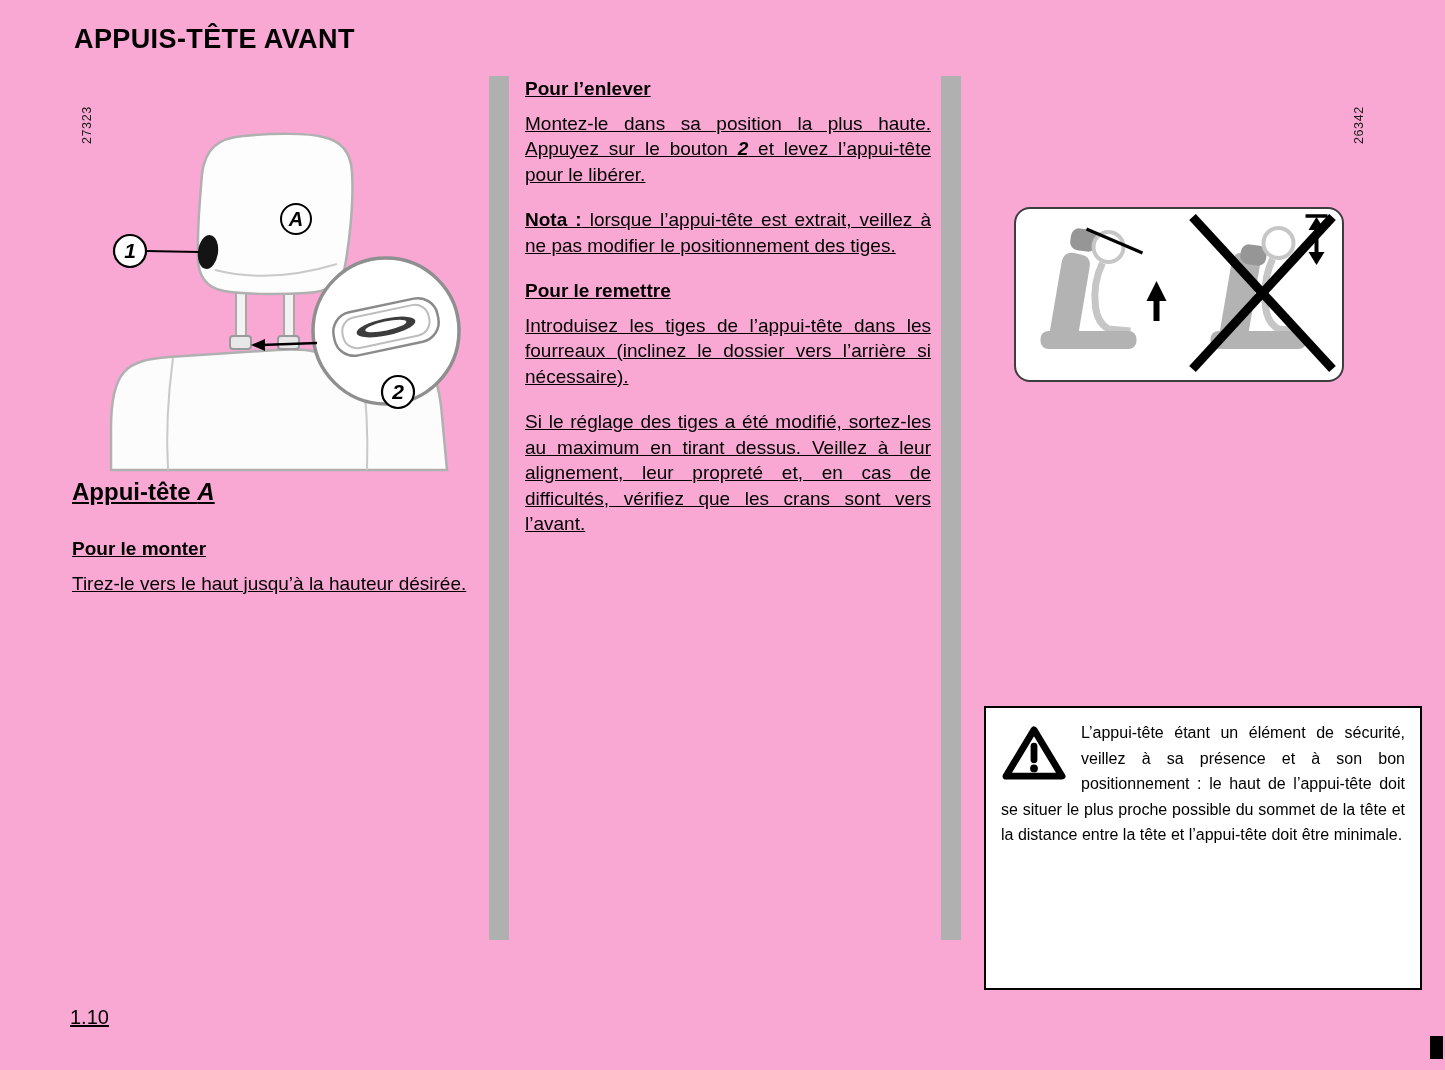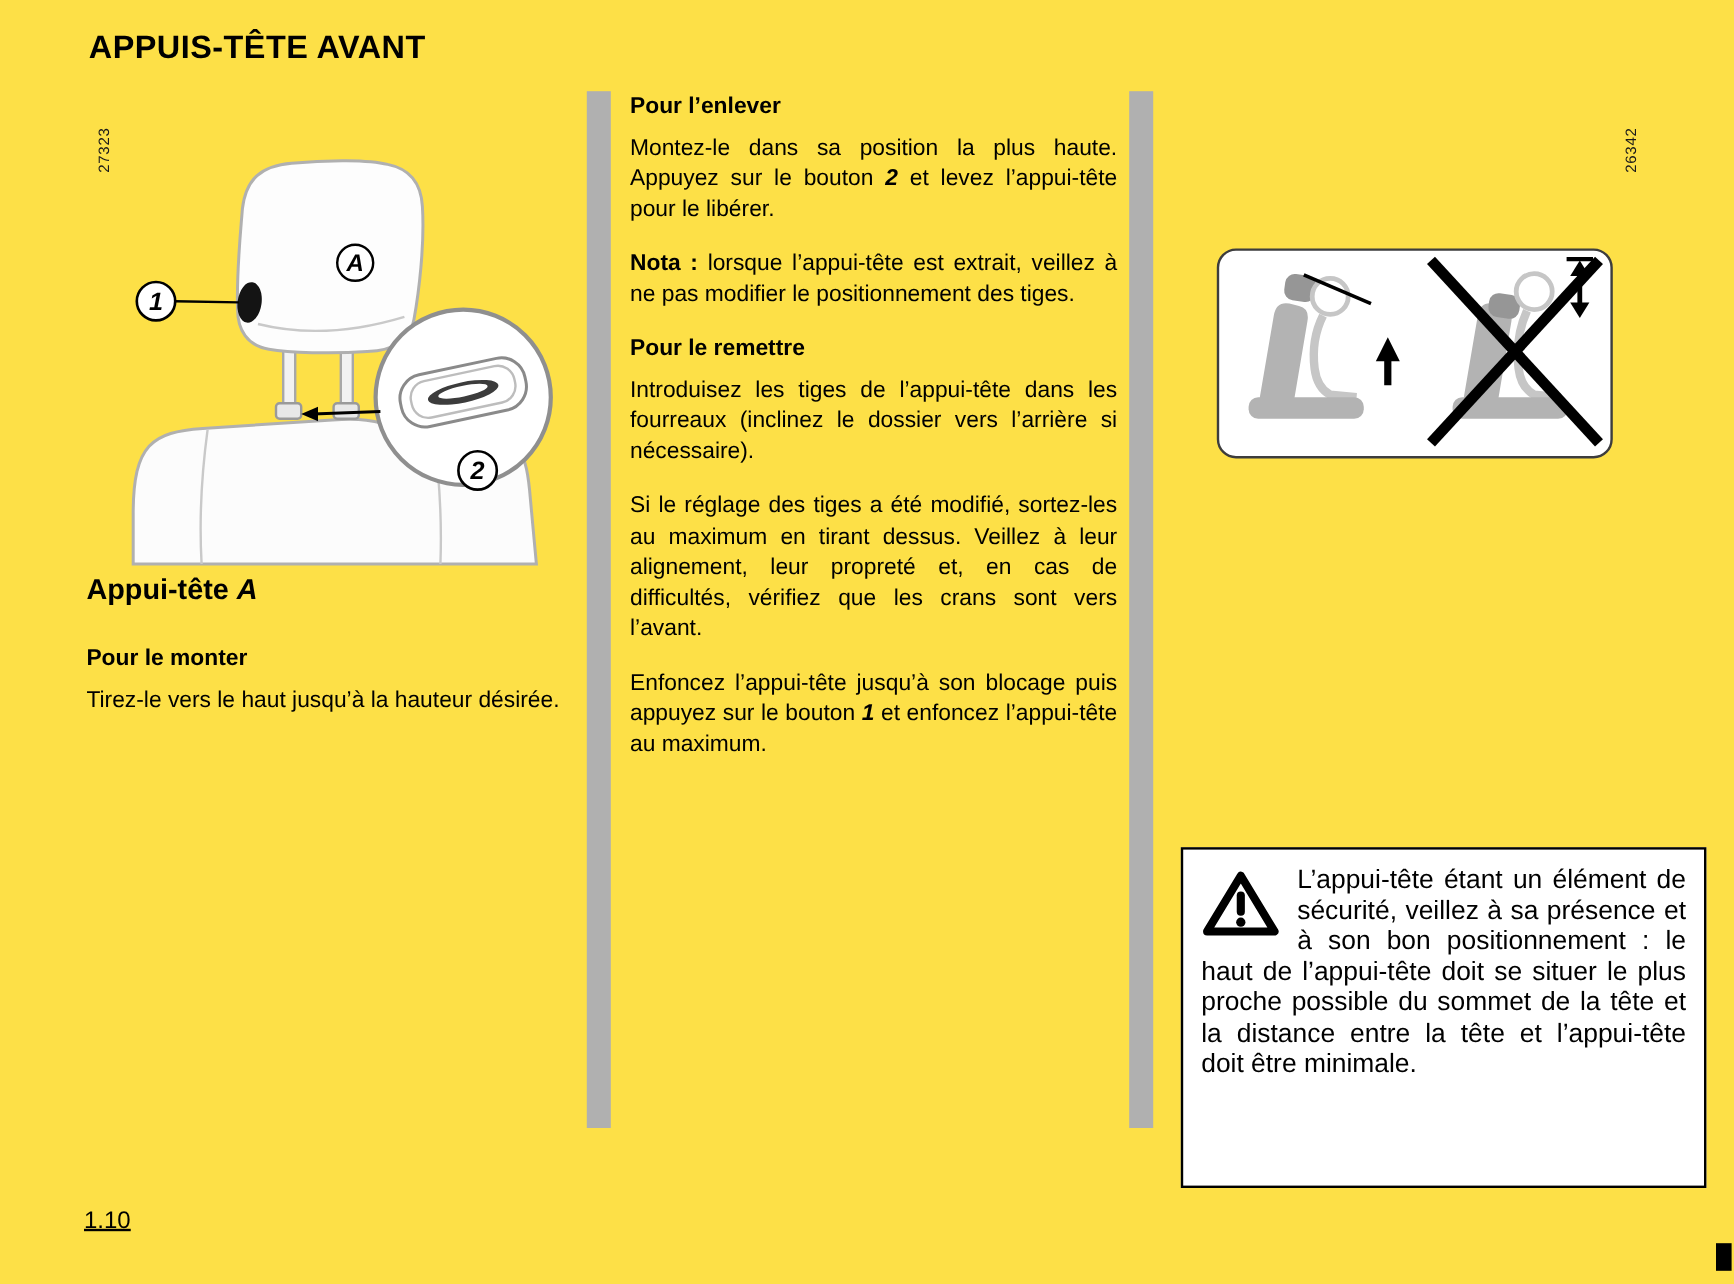--- a/index.html
+++ b/index.html
@@ -1,54 +1,54 @@
 <!DOCTYPE html>
 <html><head>
 <meta charset="utf-8">
 <style>
   * { margin:0; padding:0; box-sizing:border-box; }
   html,body { background:#fff; }
   body { font-family:"Liberation Sans", sans-serif; color:#000; }
-  .page { position:relative; width:1445px; height:1070px; background:#fde047; overflow:hidden; }
+  .page { position:relative; width:1445px; height:1070px; background:#f9a8d4; overflow:hidden; }
 
   .title { position:absolute; left:74px; top:24px; font-size:27px; font-weight:bold; letter-spacing:.4px; }
 
   .vcode { position:absolute; font-size:12.5px; color:#1a1a1a; letter-spacing:.6px;
            transform:rotate(-90deg); transform-origin:left top; white-space:nowrap; }
   .vcode-left  { left:80px;  top:144px; }
   .vcode-right { left:1352px; top:144px; }
 
   .vbar { position:absolute; top:76px; width:20px; height:864px; background:#b0b0b0; }
   .vbar-mid   { left:489px; }
   .vbar-right { left:941px; }
 
   .fig-main { position:absolute; left:65px; top:112px; }
   svg text { font-family:"Liberation Sans", sans-serif; }
 
-  .col { position:absolute; }
+  .col { position:absolute;text-decoration:underline; }
   .col-left { left:72px; top:478px; width:404px; }
   .col-mid  { left:525px; top:76px; width:406px; }
 
   .section-title { font-size:24px; font-weight:bold; margin:0 0 30px 0; }
   .section-title i { font-style:italic; }
 
   .sub { font-size:19px; font-weight:bold; line-height:25.5px; margin:8px 0 9px 0; }
   .sub:first-child { margin-top:0; }
   .body-p { font-size:19px; line-height:25.5px; text-align:justify; margin:0 0 20px 0; }
   .body-p:last-child { margin-bottom:0; }
   .bi { font-weight:bold; font-style:italic; }
   .bold-lead { font-weight:bold; }
 
   .fig-right { position:absolute; left:1014px; top:207px; width:330px; height:175px;
                border:2.5px solid #3d3d3d; border-radius:16px; background:#fff; }
 
   .warning-box { position:absolute; left:984px; top:706px; width:438px; height:284px;
                  border:2.5px solid #000; background:#fff; padding:12px 15px; }
   .warning-icon { float:left; width:66px; height:60px; margin:3px 14px 6px 0; }
-  .warning-text { font-size:22px; line-height:25.5px; text-align:justify; }
+  .warning-text { font-size:16px; line-height:25.5px; text-align:justify; }
 
   .page-number { position:absolute; left:70px; top:1006px; font-size:20px;text-decoration:underline; }
   .end-mark { position:absolute; left:1430px; top:1036px; width:13px; height:23px; background:#000; }
 </style>
 </head>
 <body>
 
 <div class="page">
 
   <h1 class="title">APPUIS-TÊTE AVANT</h1>
@@ -107,21 +107,20 @@
 
   <div class="col col-mid">
     <h3 class="sub">Pour l’enlever</h3>
     <p class="body-p"><span>Montez-le dans sa position la plus haute. Appuyez sur le bouton </span><span class="bi">2</span><span> et levez l’appui-tête pour le libérer.</span></p>
 
     <p class="body-p"><span class="bold-lead">Nota :</span><span> lorsque l’appui-tête est extrait, veillez à ne pas modifier le positionnement des tiges.</span></p>
 
     <h3 class="sub">Pour le remettre</h3>
     <p class="body-p">Introduisez les tiges de l’appui-tête dans les fourreaux (inclinez le dossier vers l’arrière si nécessaire).</p>
     <p class="body-p">Si le réglage des tiges a été modifié, sortez-les au maximum en tirant dessus. Veillez à leur alignement, leur propreté et, en cas de difficultés, vérifiez que les crans sont vers l’avant.</p>
-    <p class="body-p"><span>Enfoncez l’appui-tête jusqu’à son blocage puis appuyez sur le bouton </span><span class="bi">1</span><span> et enfoncez l’appui-tête au maximum.</span></p>
   </div>
 
   <div class="fig-right">
     <svg width="325" height="170" viewBox="0 0 324 170">
       <g>
         <path d="M32,130 L45,54 Q47,42 58,44 L66,46 Q75,48 73,59 L61,130 Z" fill="#b3b3b3"></path>
         <rect x="54" y="20" width="26" height="22" rx="8" transform="rotate(8 67 31)" fill="#969696"></rect>
         <circle cx="92" cy="38" r="15" fill="#fff" stroke="#c6c6c6" stroke-width="4"></circle>
         <path d="M86,54 Q76,74 79,98 Q81,114 92,120 L114,122" fill="none" stroke="#c6c6c6" stroke-width="7"></path>
         <rect x="24" y="122" width="96" height="18" rx="8" fill="#b3b3b3"></rect>

